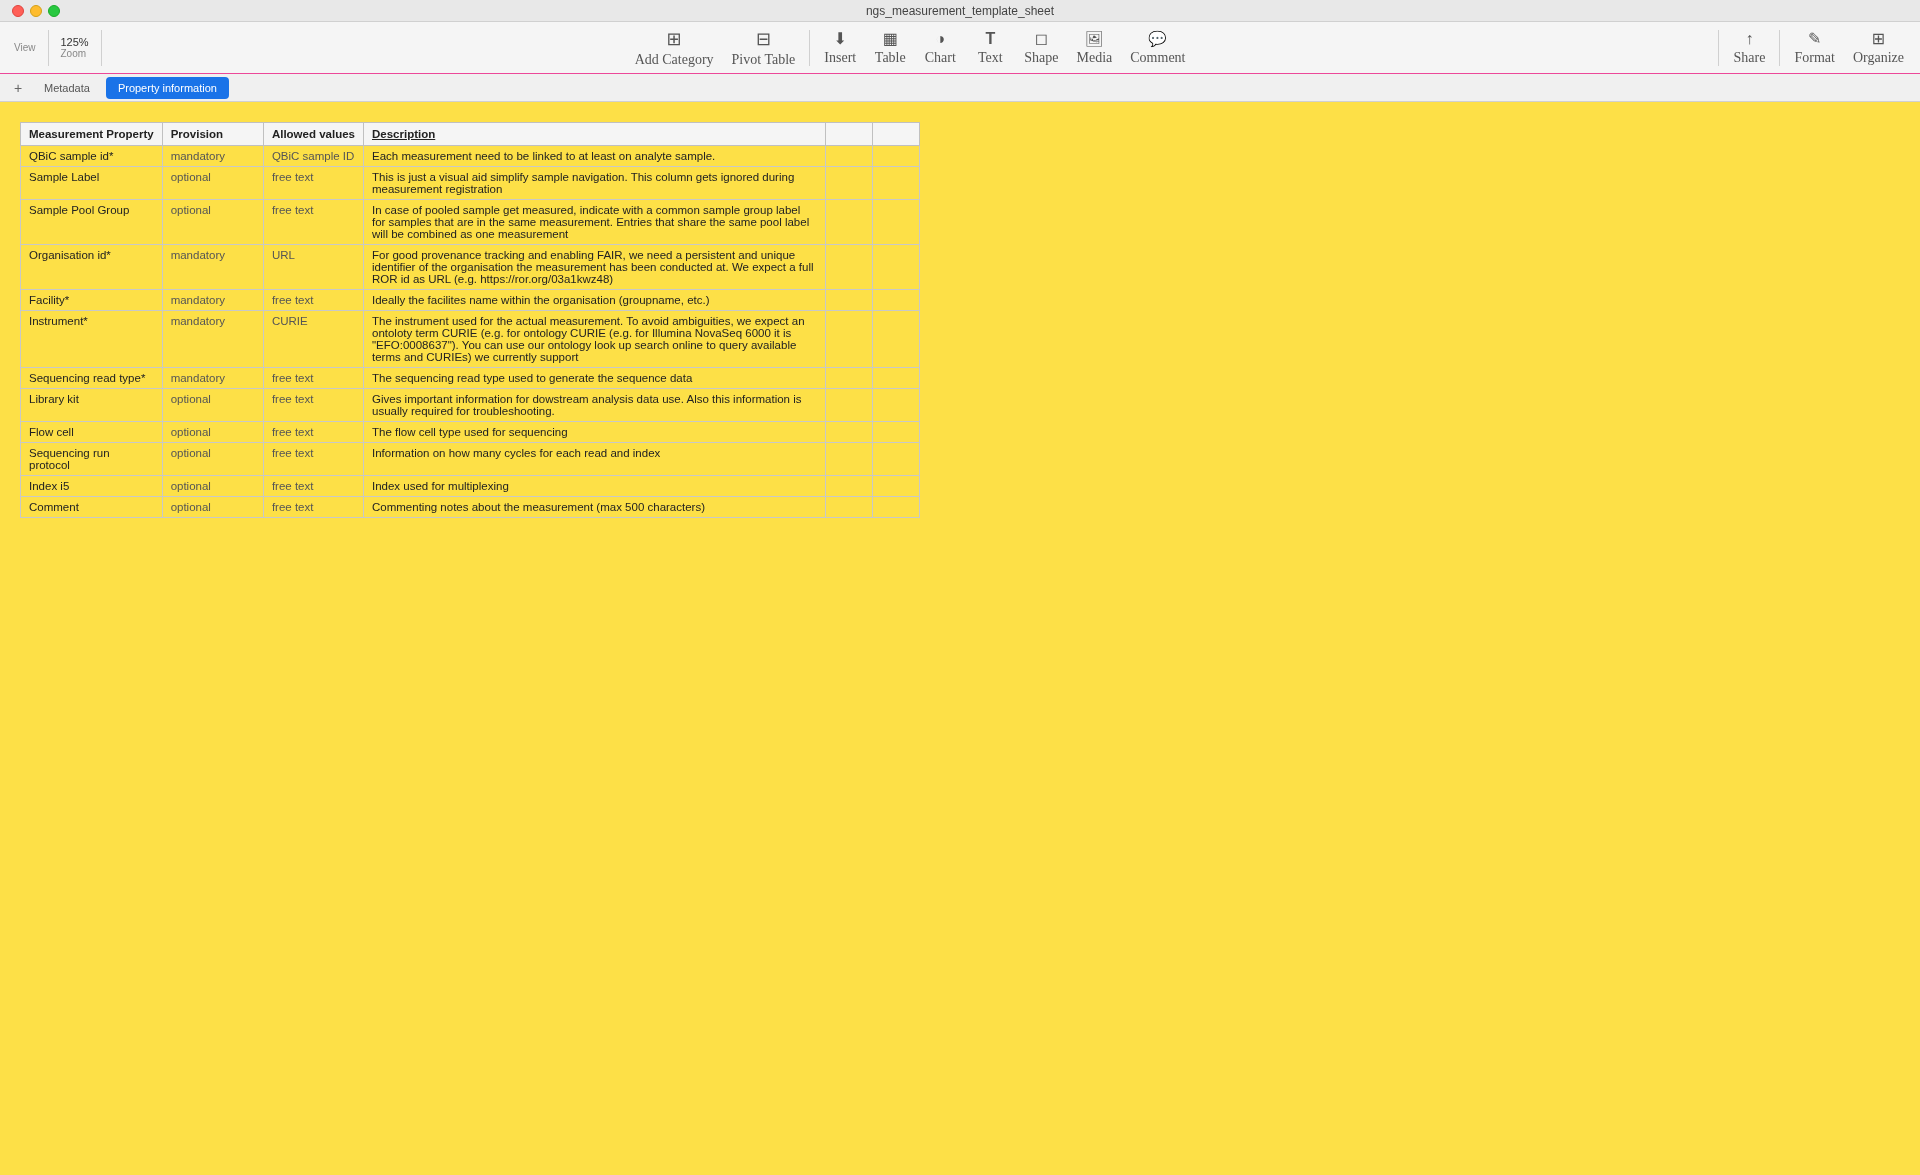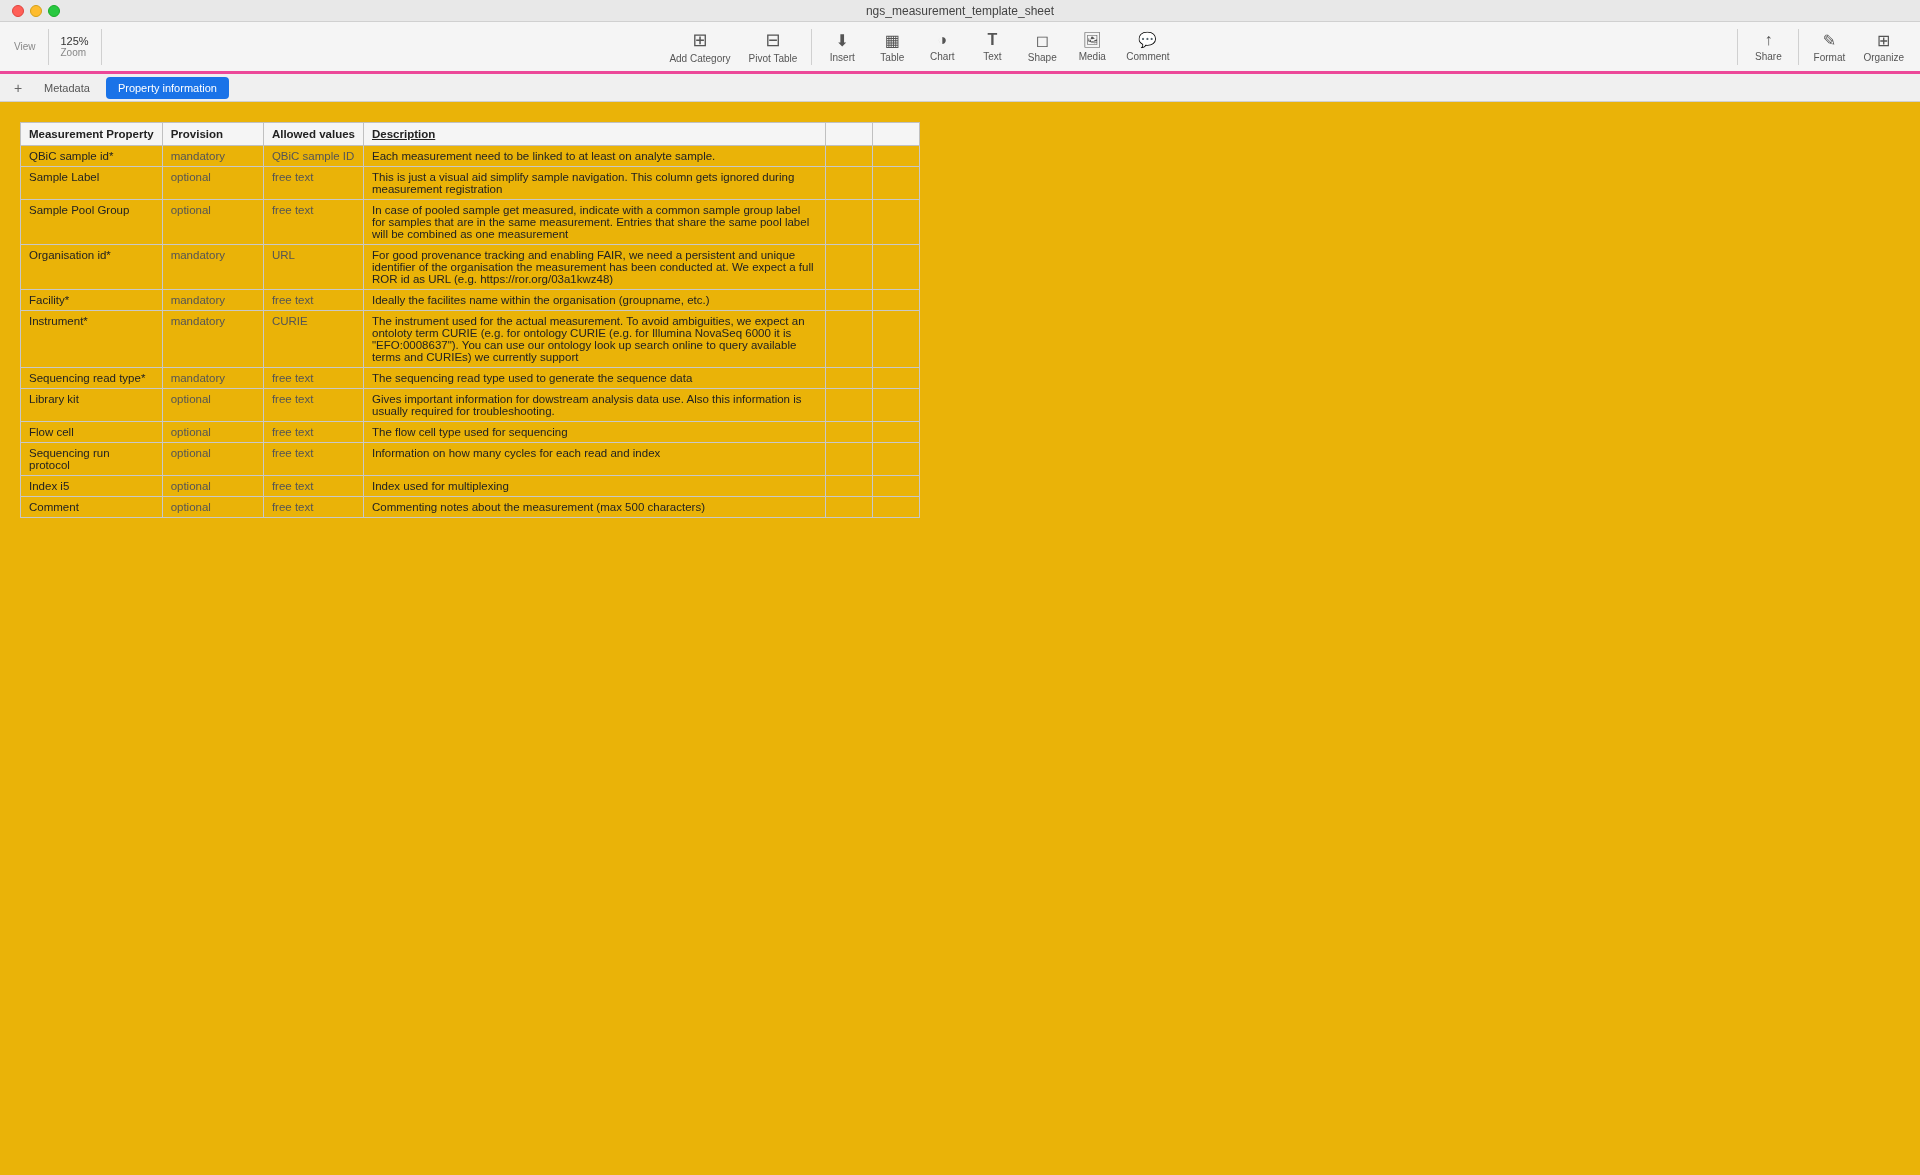--- a/index.html
+++ b/index.html
@@ -40,43 +40,44 @@
       height: 12px;
       border-radius: 50%;
     }
     .tl-close { background: #ff5f57; border: 0.5px solid #e0443e; }
     .tl-min { background: #febc2e; border: 0.5px solid #d4a017; }
     .tl-max { background: #28c840; border: 0.5px solid #1aab29; }
 
     
     .toolbar {
       background: #f5f5f5;
-      border-bottom: 3px solid #ec4899;
+      border-bottom: 1px solid #ec4899;
       height: 52px;
       display: flex;
       align-items: center;
       padding: 0 8px;
       gap: 2px;
     }
     .toolbar-group {
       display: flex;
       flex-direction: column;
       align-items: center;
       justify-content: center;
       padding: 4px 8px;
       gap: 2px;
       min-width: 48px;
     }
     .toolbar-group .icon {
       font-size: 18px;
       color: #555;
     }
     .toolbar-group .label {
-      font-size: 10px;
+      font-size: 14px;
       color: #555;
+      font-family: Liberation Serif, serif;
     }
     .toolbar-separator {
       width: 1px;
       height: 36px;
       background: #d0d0d0;
       margin: 0 4px;
     }
     .toolbar-left {
       display: flex;
       align-items: center;
@@ -142,21 +143,21 @@
       color: white;
       justify-content: center;
     }
     .sheet-tab.inactive {
       background: transparent;
       color: #555;
     }
 
     
     .main-content {
-      background: #eab308;
+      background: #fde047;
       padding: 20px 20px;
       min-height: calc(1175px - 22px - 52px - 28px);
     }
 
     
     .data-table {
       border-collapse: collapse;
       width: 900px;
       font-size: 11.5px;
     }

